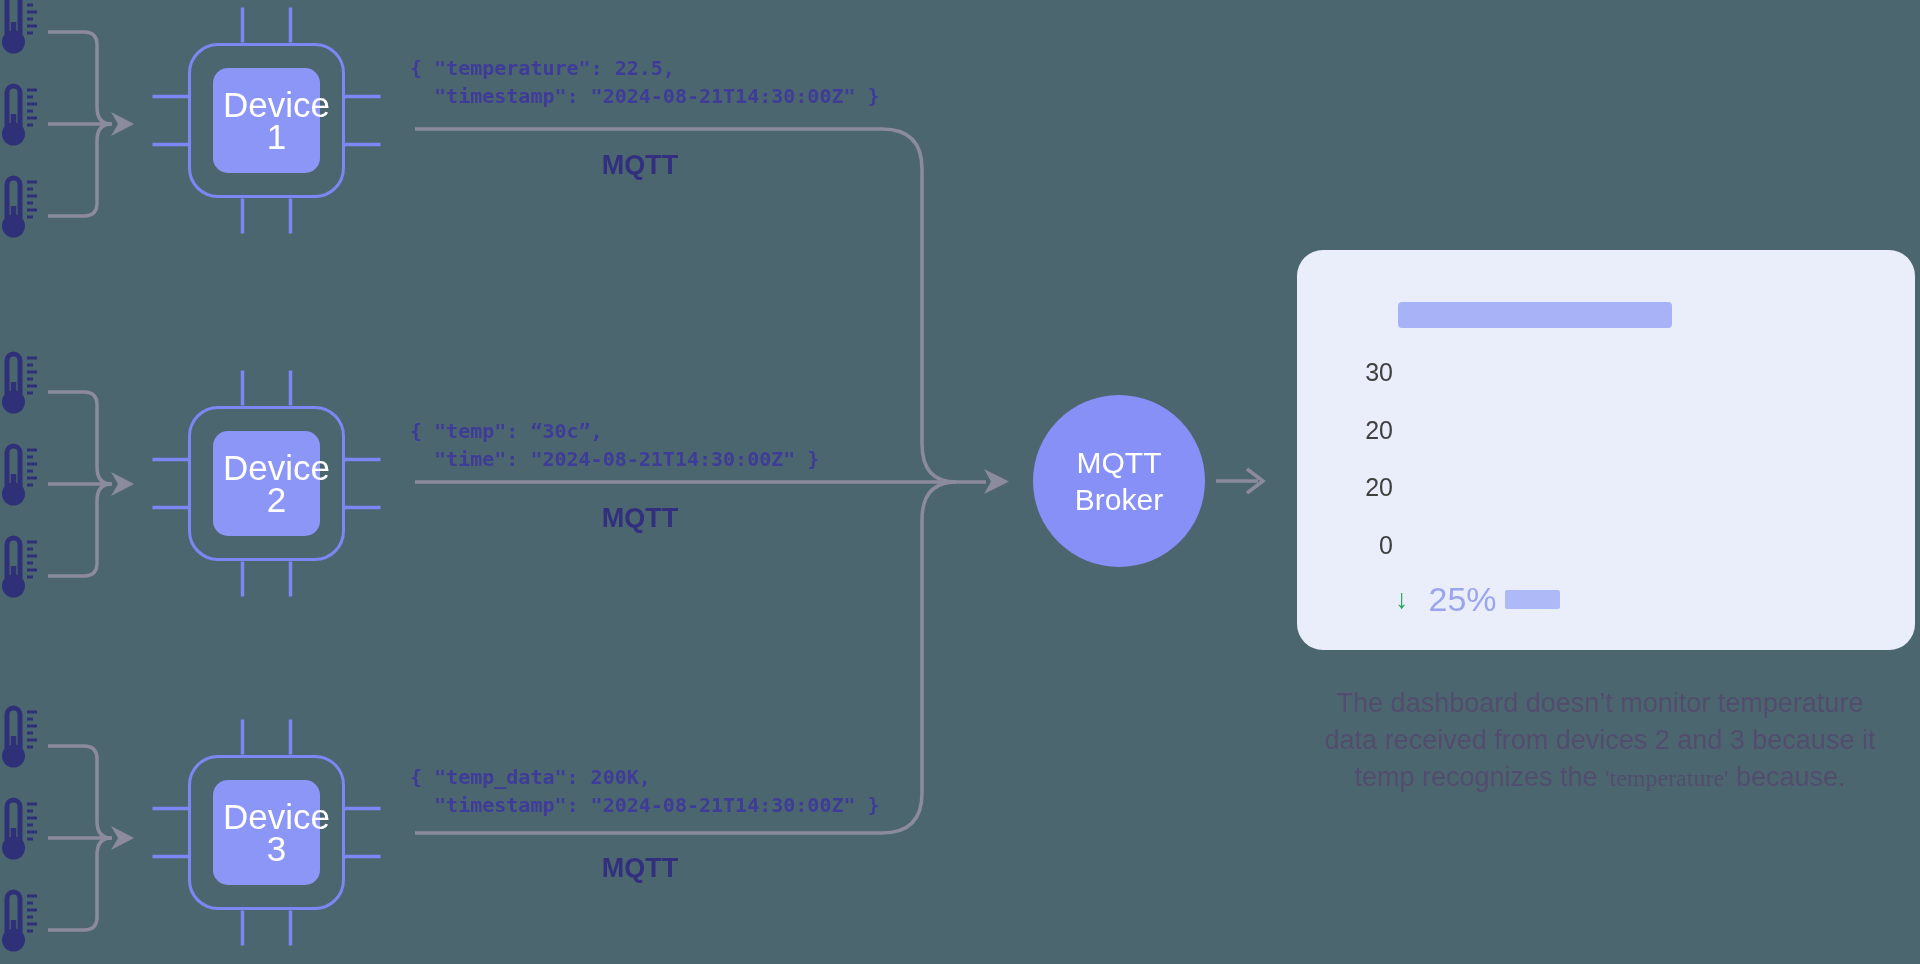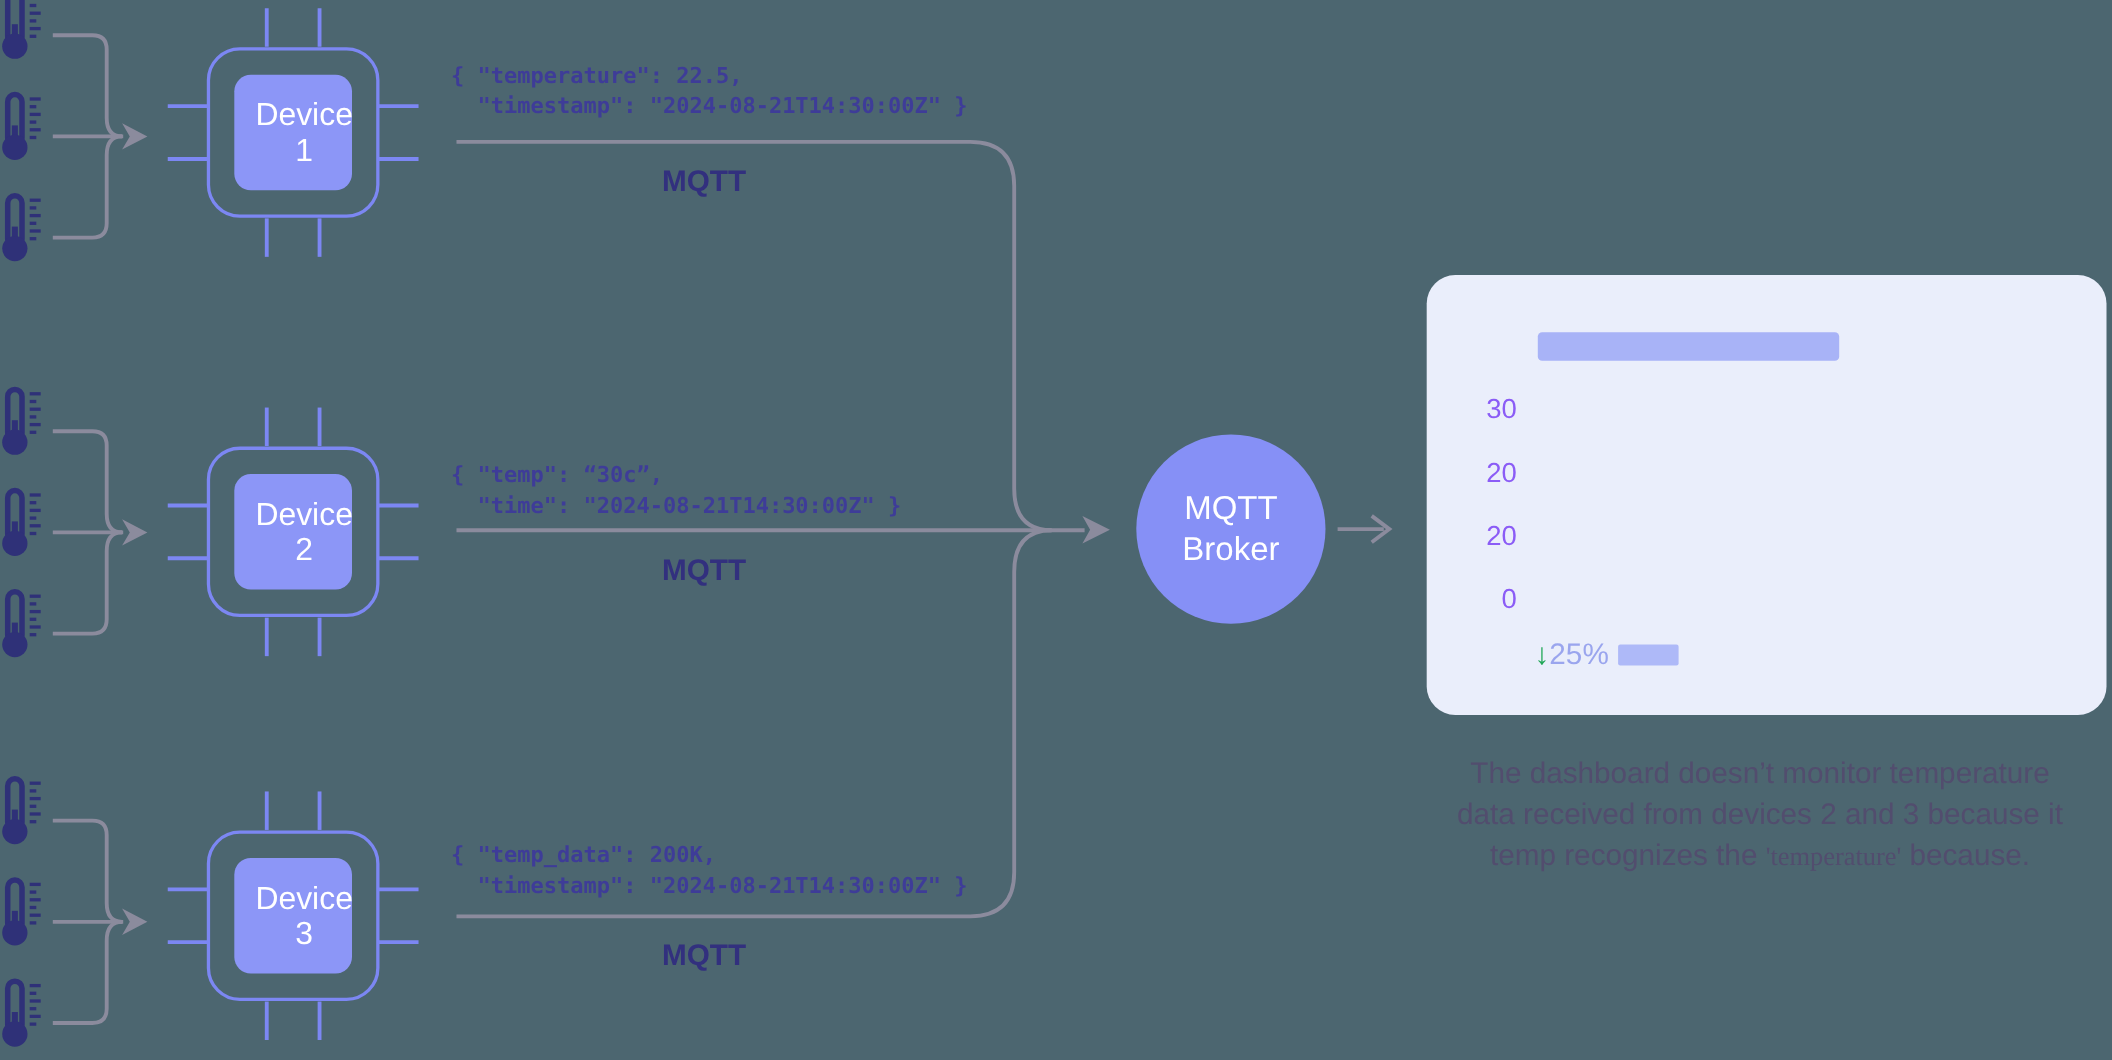--- a/index.html
+++ b/index.html
@@ -5,46 +5,46 @@
   html,body{margin:0;padding:0;}
   .canvas{position:relative;width:1920px;height:964px;background:#4c6670;overflow:hidden;
           font-family:"Liberation Sans",sans-serif;}
   .overlay{position:absolute;left:0;top:0;width:1920px;height:964px;}
 
   
   .chip{position:absolute;width:157px;height:155px;border:3.5px solid #7c87f3;border-radius:30px;
         box-sizing:border-box;}
   .chip-inner{position:absolute;inset:22px;background:#8c96f7;border-radius:15px;display:flex;
         flex-direction:column;align-items:center;justify-content:center;color:#fff;
-        font-size:29px;line-height:32px;text-align:right;padding-left:20px;}
+        font-size:35px;line-height:32px;text-align:right;padding-left:20px;}
 
   
   .payload{position:absolute;color:#3e3c98;font-family:"DejaVu Sans Mono","Liberation Mono",monospace;
         font-size:20px;font-weight:700;line-height:28px;}
   .payload div{white-space:pre;}
   .mqtt{position:absolute;width:290px;text-align:center;color:#32307e;font-size:27px;font-weight:700;}
 
   
   .broker{position:absolute;left:1033px;top:395px;width:172px;height:172px;border-radius:50%;
         background:#8690f6;display:flex;flex-direction:column;align-items:center;justify-content:center;
         color:#fff;font-size:30px;line-height:37px;}
 
   
   .card{position:absolute;left:1297px;top:250px;width:618px;height:400px;background:#eaeefb;
         border-radius:26px;}
   .title-bar{position:absolute;left:101px;top:52px;width:274px;height:26px;background:#a8b3f7;border-radius:4px;}
-  .ylab{position:absolute;left:2px;width:80px;height:32px;text-align:right;color:#8b5cf6;font-size:25px;line-height:32px;}
+  .ylab{position:absolute;left:16px;width:80px;height:32px;text-align:right;color:#404040;font-size:25px;line-height:32px;}
   .plot{position:absolute;left:101px;top:122px;width:476px;height:173px;}
   .hgrid{position:absolute;left:0;width:476px;height:3px;background:#7b86e8;border-radius:2px;}
   .vgrid{position:absolute;top:0;width:3px;height:173px;background:#7b86e8;border-radius:2px;}
   .bar{position:absolute;bottom:1px;width:33px;}
   .xlab{position:absolute;top:178px;width:160px;margin-left:-80px;text-align:center;color:#6d77da;font-size:25px;}
   .kpi{position:absolute;left:98px;top:330px;display:flex;align-items:center;}
   .kpi-arrow{color:#21a757;font-size:27px;font-weight:700;}
-  .kpi-val{color:#9aa5ee;font-size:27px;margin-left:0;}
+  .kpi-val{color:#9aa5ee;font-size:34px;margin-left:20px;}
   .kpi-bar{width:55px;height:19px;background:#aeb9f8;border-radius:2px;margin-left:8px;}
 
   
   .caption{position:absolute;left:1255px;top:685px;width:690px;text-align:center;color:#524d6e;
         font-size:27px;line-height:37px;}
   .caption .code{font-family:Liberation Serif, serif;font-size:24px;text-align:center;}
 </style>
 </head>
 <body>
 

